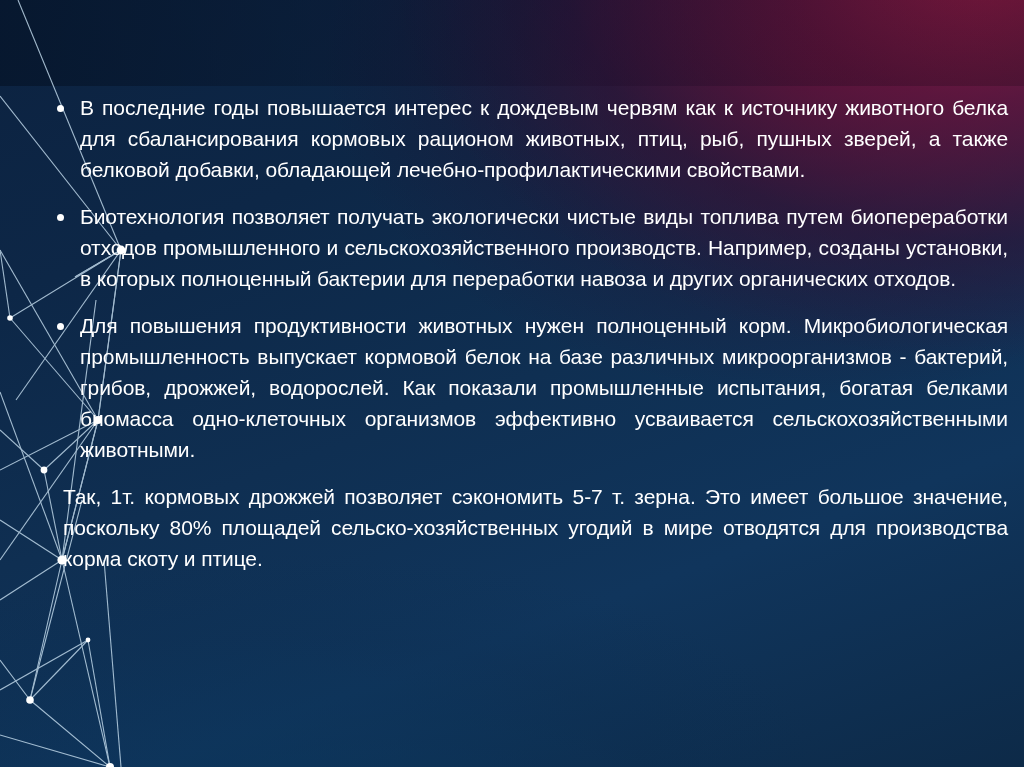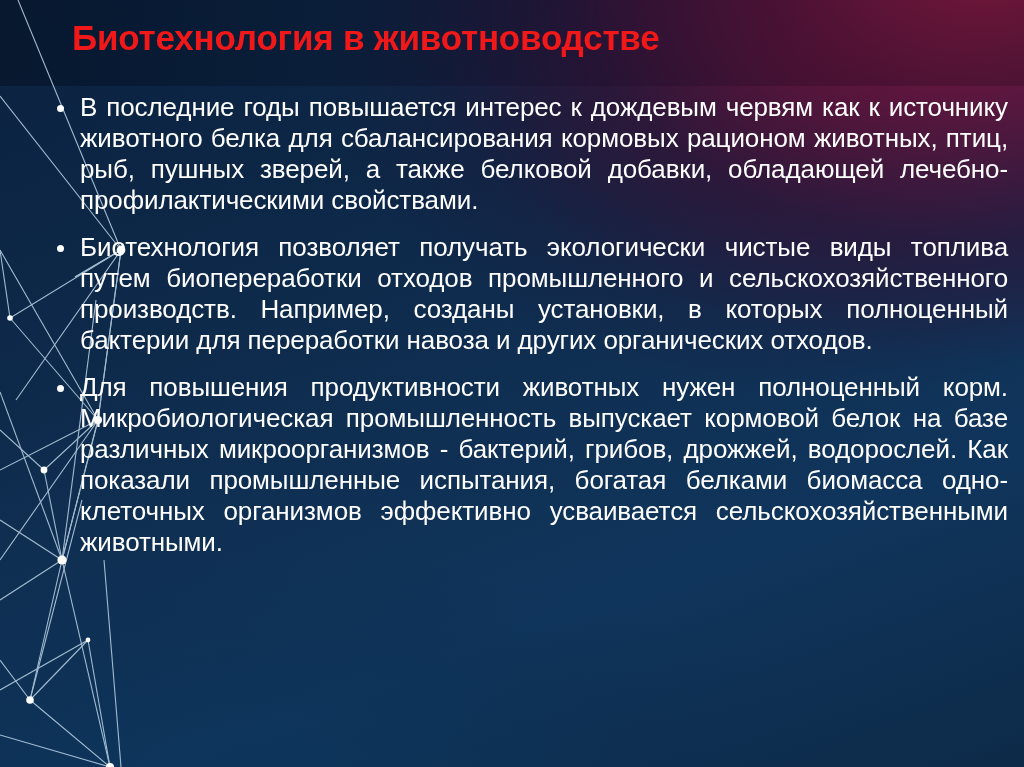--- a/index.html
+++ b/index.html
@@ -68,21 +68,21 @@
   #content {
     position: absolute;
     left: 48px;
     top: 92px;
     width: 960px;
   }
 
   .para {
     position: relative;
     color: #ffffff;
-    font-size: 26px;
+    font-size: 21px;
     line-height: 31px;
     text-align: justify;
     text-justify: inter-word;
     margin: 0 0 16px 0;
     padding-left: 32px;
     letter-spacing: -0.1px;
   }
 
   .para.bulleted::before {
     content: "";
@@ -154,31 +154,33 @@
       <circle cx="98" cy="420" r="4.0"></circle>
       <circle cx="62" cy="560" r="4.6"></circle>
       <circle cx="30" cy="700" r="3.8"></circle>
       <circle cx="44" cy="470" r="3.4"></circle>
       <circle cx="10" cy="318" r="2.8"></circle>
       <circle cx="110" cy="767" r="4.0"></circle>
       <circle cx="88" cy="640" r="2.4"></circle>
     </g>
   </svg>
 
-  <h1 id="title">Биотехнология в животноводстве</h1>
 
   <div id="content">
 
     <p class="para bulleted">
       <span class="body">В последние годы повышается интерес к дождевым червям как к источнику животного белка для сбалансирования кормовых рационом животных, птиц, рыб, пушных зверей, а также белковой добавки, обладающей лечебно-профилактическими свойствами.</span>
     </p>
 
     <p class="para bulleted">
       <span class="body">Биотехнология позволяет получать экологически чистые виды топлива путем биопереработки отходов промышленного и сельскохозяйственного производств. Например, созданы установки, в которых полноценный бактерии для переработки навоза и других органических отходов.</span>
     </p>
 
     <p class="para bulleted">
       <span class="body">Для повышения продуктивности животных нужен полноценный корм. Микробиологическая промышленность выпускает кормовой белок на базе различных микроорганизмов - бактерий, грибов, дрожжей, водорослей. Как показали промышленные испытания, богатая  белками биомасса одно-клеточных организмов эффективно усваивается сельскохозяйственными животными.</span>
     </p>
 
+    <p class="para plain">
+      <span class="body">Так, 1т. кормовых дрожжей позволяет сэкономить 5-7 т. зерна. Это имеет большое значение, поскольку 80% площадей сельско-хозяйственных угодий в мире отводятся для производства корма скоту и птице.</span>
+    </p>
 
   </div>
 </div>
 
 </body></html>

